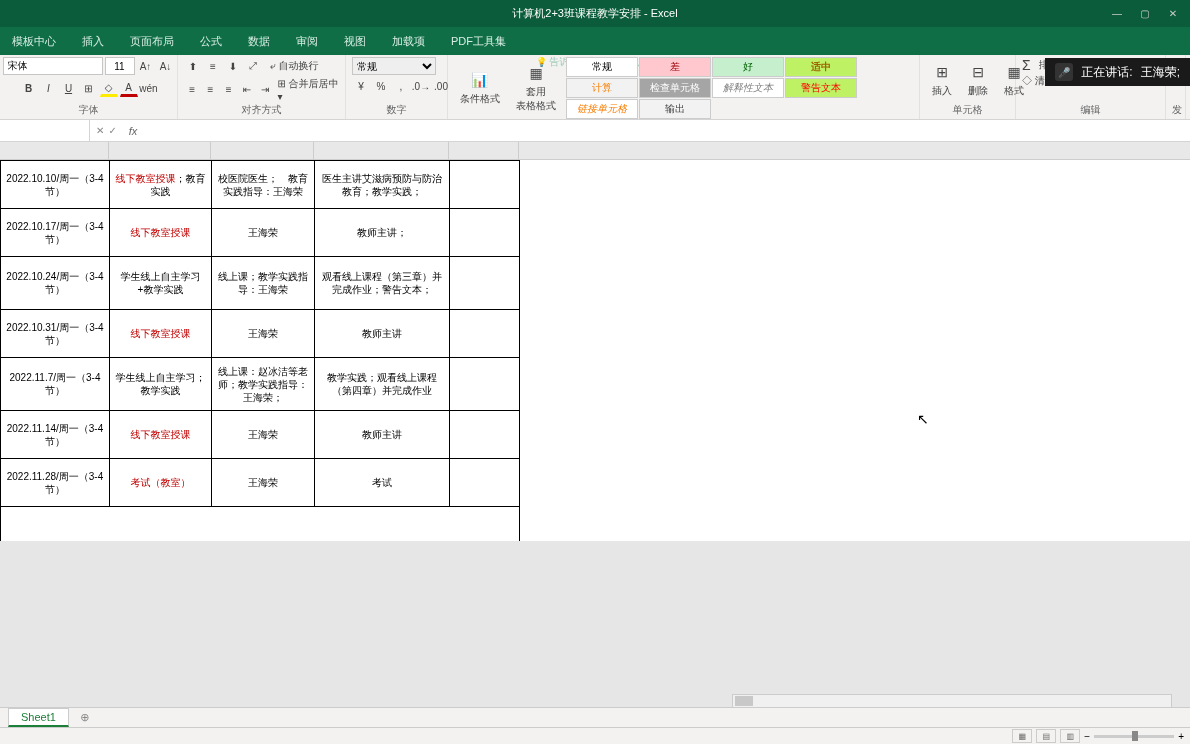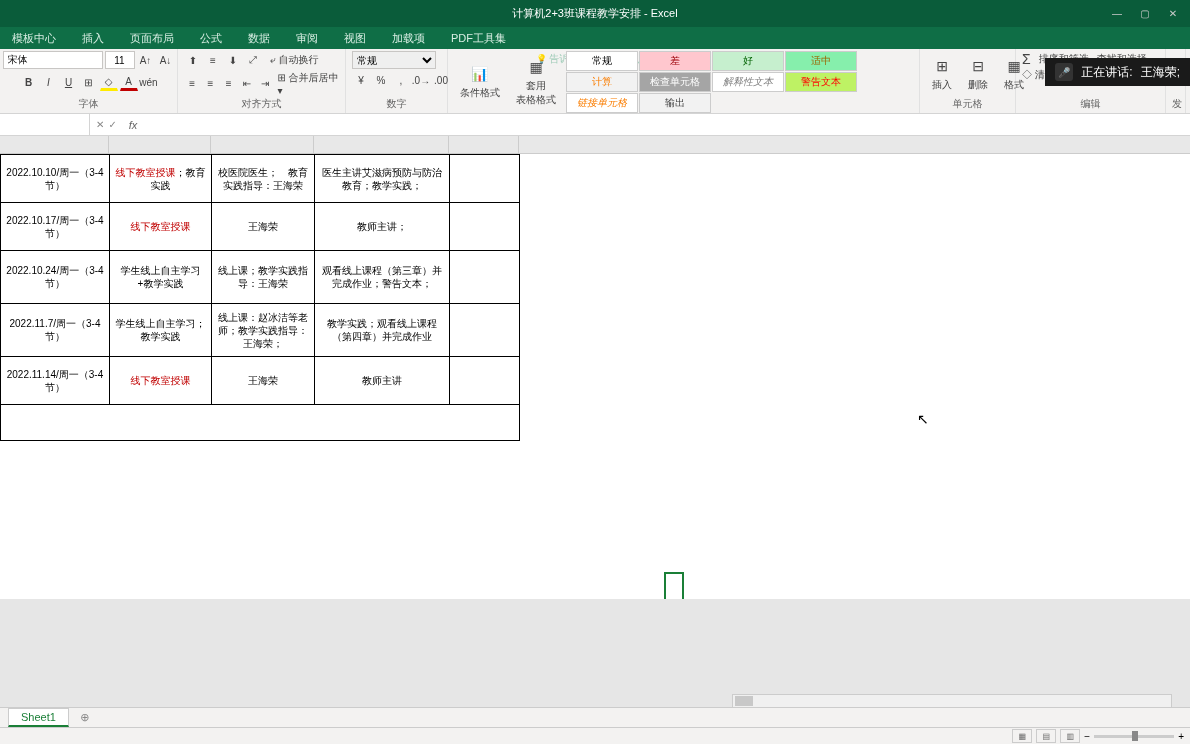--- a/index.html
+++ b/index.html
@@ -2,21 +2,21 @@
 <html><head>
 <meta charset="utf-8">
 <style>
 * { margin: 0; padding: 0; box-sizing: border-box; font-family: "Microsoft YaHei", "SimSun", sans-serif; }
 body { background: #e6e6e6; width: 1190px; height: 744px; overflow: hidden; position: relative; }
 
 .titlebar { background: #0a5c3a; height: 27px; display: flex; align-items: center; justify-content: center; color: #fff; font-size: 11px; position: relative; text-align: right; }
 .titlebar .controls { position: absolute; right: 4px; display: flex; gap: 2px; }
 .titlebar .controls span { width: 26px; height: 18px; display: flex; align-items: center; justify-content: center; color: #ccc; font-size: 10px; }
 
-.ribbon-tabs { background: #0f6e46; height: 22px; display: flex; align-items: center; padding: 0 8px; gap: 18px; color: #d8eee3; font-size: 11px; }
+.ribbon-tabs { background: #0f6e46; height: 28px; display: flex; align-items: center; padding: 0 8px; gap: 18px; color: #d8eee3; font-size: 11px; }
 .ribbon-tabs .tab { cursor: pointer; padding: 2px 4px; }
 .ribbon-tabs .tell { color: #9fccb8; font-size: 10px; margin-left: 8px; margin-top: 42px; }
 .ribbon-tabs .tell::before { content: "💡"; font-size: 9px; margin-right: 2px; }
 
 .ribbon { background: #f3f2f1; height: 65px; display: flex; border-bottom: 1px solid #d4d4d4; }
 .ribbon-group { border-right: 1px solid #e1e1e1; padding: 2px 6px; display: flex; flex-direction: column; font-size: 10px; color: #444; }
 .ribbon-group .content { flex: 1; display: flex; align-items: center; gap: 4px; }
 .ribbon-group .label { text-align: center; font-size: 10px; color: #666; }
 
 .font-box { display: flex; flex-direction: column; gap: 2px; }
@@ -24,38 +24,38 @@
 .font-name { width: 100px; height: 18px; border: 1px solid #c8c6c4; font-size: 10px; padding: 0 4px; background: #fff; }
 .font-size { width: 30px; height: 18px; border: 1px solid #c8c6c4; font-size: 10px; text-align: center; background: #fff; }
 .btn-sm { width: 18px; height: 18px; border: 1px solid transparent; display: inline-flex; align-items: center; justify-content: center; font-size: 10px; cursor: pointer; color: #444; }
 .number-group select { width: 84px; height: 18px; font-size: 10px; border: 1px solid #c8c6c4; }
 
 .styles-gallery { display: grid; grid-template-columns: repeat(4, 72px); gap: 1px; font-size: 10px; }
 .style-cell { height: 20px; border: 1px solid #ccc; display: flex; align-items: center; justify-content: center; font-size: 10px; }
 .s-normal { background: #fff; color: #000; }
 .s-bad { background: #ffc7ce; color: #9c0006; }
 .s-good { background: #c6efce; color: #006100; }
-.s-neutral { background: #86efac; color: #9c6500; }
+.s-neutral { background: #bef264; color: #9c6500; font-weight: bold; }
 .s-calc { background: #f2f2f2; color: #fa7d00; }
 .s-check { background: #a5a5a5; color: #fff; }
 .s-explain { background: #fff; color: #7f7f7f; font-style: italic; }
 .s-warn { background: #bef264; color: #ff0000; }
 .s-link { background: #fff; color: #fa7d00; font-style: italic; }
 .s-output { background: #f2f2f2; color: #3f3f3f; }
 
 .big-btn { display: flex; flex-direction: column; align-items: center; justify-content: center; padding: 2px 6px; font-size: 10px; color: #444; cursor: pointer; gap: 2px; }
 .big-btn .ico { width: 20px; height: 20px; display: flex; align-items: center; justify-content: center; font-size: 14px; }
 
 .namebox-bar { background: #fff; height: 22px; display: flex; align-items: center; border-bottom: 1px solid #d4d4d4; font-size: 11px; }
 .namebox-bar input.nb { width: 90px; border: none; border-right: 1px solid #d4d4d4; height: 100%; padding: 0 6px; font-size: 11px; }
 .fx-btns { display: flex; gap: 4px; padding: 0 6px; color: #888; font-size: 10px; }
 .fx-label { font-style: italic; color: #666; padding: 0 6px; }
 .formula-in { flex: 1; border: none; height: 100%; padding: 0 4px; font-size: 11px; }
 
-.grid-area { position: relative; background: #fff; height: 463px; overflow: hidden; }
+.grid-area { position: relative; background: #fff; height: 399px; overflow: hidden; }
 .col-headers { display: flex; height: 18px; background: #e8e8e8; border-bottom: 1px solid #ccc; }
 .col-headers .ch { border-right: 1px solid #ccc; font-size: 10px; color: #555; display: flex; align-items: center; justify-content: center; }
 .grid-body { position: relative; background: #fff; height: 535px; }
 
 .data-table { position: absolute; left: 0; top: 0; border-collapse: collapse; }
 .data-table td { border: 1px solid #000; font-size: 10px; text-align: center; vertical-align: middle; padding: 2px 4px; line-height: 1.3; }
 .data-table td.c0 { width: 109px; }
 .data-table td.c1 { width: 102px; }
 .data-table td.c2 { width: 103px; }
 .data-table td.c3 { width: 135px; }
@@ -274,32 +274,46 @@
             <td class="c3">教师主讲；</td>
             <td class="c4"></td>
           </tr>
           <tr class="row-h2">
             <td class="c0">2022.10.24/周一（3-4节）</td>
             <td class="c1">学生线上自主学习+教学实践</td>
             <td class="c2">线上课；教学实践指导：王海荣</td>
             <td class="c3">观看线上课程（第三章）并完成作业；警告文本；</td>
             <td class="c4"></td>
           </tr>
+          <tr class="row-h">
+            <td class="c0">2022.10.31/周一（3-4节）</td>
+            <td class="c1"><span class="redtxt">线下教室授课</span></td>
+            <td class="c2">王海荣</td>
+            <td class="c3">教师主讲</td>
+            <td class="c4"></td>
+          </tr>
           <tr class="row-h2">
             <td class="c0">2022.11.7/周一（3-4节）</td>
             <td class="c1">学生线上自主学习；教学实践</td>
             <td class="c2">线上课：赵冰洁等老师；教学实践指导：王海荣；</td>
             <td class="c3">教学实践；观看线上课程（第四章）并完成作业</td>
             <td class="c4"></td>
           </tr>
           <tr class="row-h">
             <td class="c0">2022.11.14/周一（3-4节）</td>
             <td class="c1"><span class="redtxt">线下教室授课</span></td>
             <td class="c2">王海荣</td>
             <td class="c3">教师主讲</td>
+            <td class="c4"></td>
+          </tr>
+          <tr class="row-h">
+            <td class="c0">2022.11.28/周一（3-4节）</td>
+            <td class="c1"><span class="redtxt">考试（教室）</span></td>
+            <td class="c2">王海荣</td>
+            <td class="c3">考试</td>
             <td class="c4"></td>
           </tr>
           <tr class="row-empty">
             <td colspan="5" style="height: 36px;"></td>
           </tr>
         </tbody>
     </table>
     <div class="faint-grid"></div>
     <div class="selected-cell"></div>
   </div>

